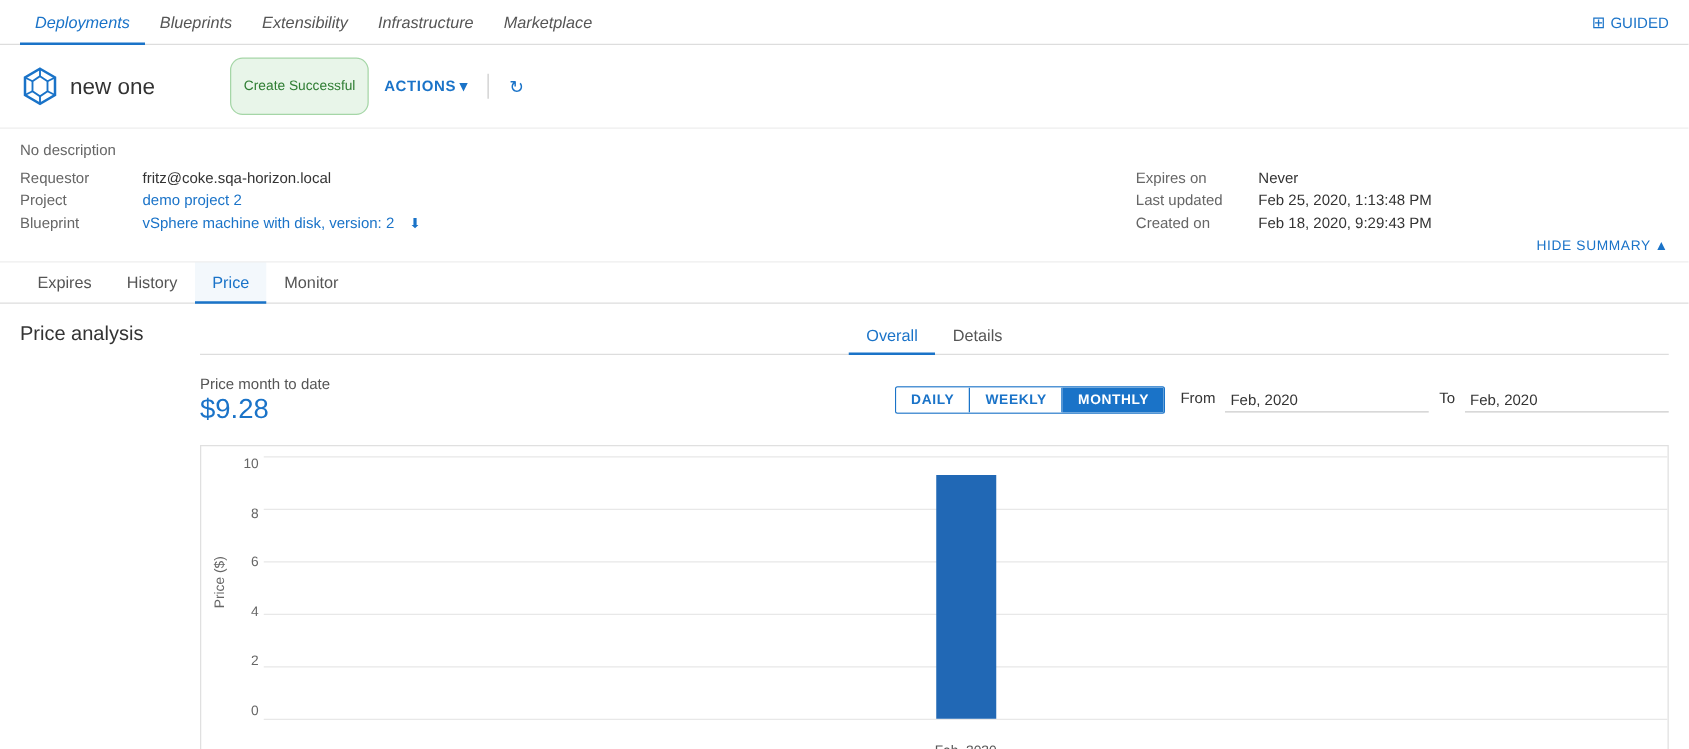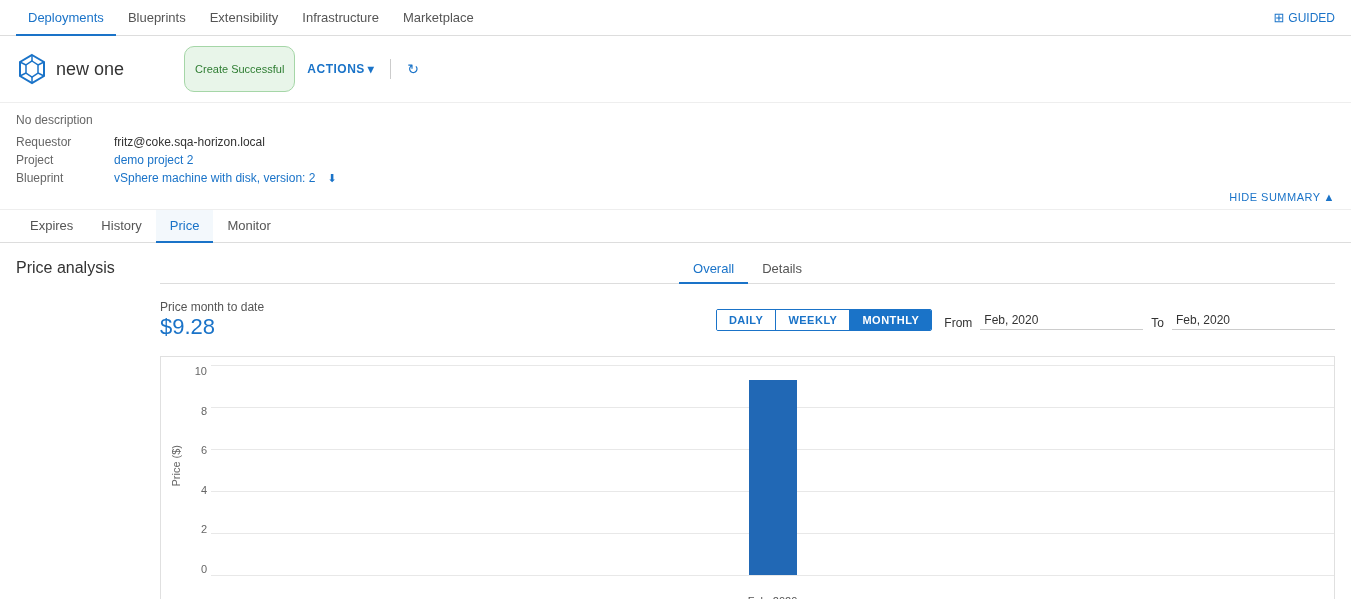--- a/index.html
+++ b/index.html
@@ -1,20 +1,21 @@
 <!DOCTYPE html>
 <html><head>
   <meta charset="utf-8">
   <style>
     * { box-sizing: border-box; margin: 0; padding: 0; }
     body { font-family: -apple-system, BlinkMacSystemFont, 'Segoe UI', Arial, sans-serif; font-size: 13px; color: #333; background: #fff; }
     .top-nav-item {
       padding: 0 12px; height: 36px; display: flex; align-items: center;
       cursor: pointer; font-size: 13px; color: #555; border-bottom: 2px solid transparent;
       margin-bottom: -1px;
+      font-style: italic;
     }
     .top-nav-item.active { color: #1a73c8; border-bottom: 2px solid #1a73c8; font-weight: 500; }
     .guided-btn {
       display: flex; align-items: center; gap: 4px; color: #1a73c8; font-size: 12px; cursor: pointer;
     }
 
     
     .header-row {
       display: flex; align-items: center; padding: 10px 16px; gap: 12px;
       border-bottom: 1px solid #eee;
@@ -83,21 +84,21 @@
     .price-month-label { font-size: 12px; color: #555; }
     .price-amount { font-size: 22px; color: #1a73c8; font-weight: 400; }
     .period-btns { display: flex; margin-left: auto; border: 1px solid #1a73c8; border-radius: 2px; overflow: hidden; }
     .period-btn {
       padding: 4px 12px; font-size: 11px; cursor: pointer; font-weight: 600;
       text-transform: uppercase; letter-spacing: 0.5px; color: #1a73c8; background: #fff;
       border: none; border-right: 1px solid #1a73c8;
     }
     .period-btn:last-child { border-right: none; }
     .period-btn.active { background: #1a73c8; color: #fff; }
-    .date-range { display: flex; align-items: flex-end; gap: 8px; font-size: 12px; color: #333; }
+    .date-range { display: flex; align-items: flex-start; gap: 8px; font-size: 12px; color: #333; }
     .date-input {
       border: none; border-bottom: 1px solid #ccc; padding: 2px 4px; font-size: 12px;
       min-width: 80px; color: #333; background: transparent; outline: none;
     }
 
     
     .chart-container {
       border: 1px solid #e0e0e0; padding: 16px 24px 40px 50px;
       position: relative; height: 260px; background: #fff;
     }
@@ -154,20 +155,34 @@
         <a class="summary-link">demo project 2</a>
       </div>
       <div class="summary-row">
         <span class="summary-label">Blueprint</span>
         <a class="summary-link">vSphere machine with disk, version: 2</a>
         <span style="color:#1a73c8; font-size:11px; margin-left:4px;">⬇</span>
       </div>
     </div>
     <div class="summary-col">
     </div>
+    <div class="summary-col">
+      <div class="summary-row">
+        <span class="summary-label">Expires on</span>
+        <span class="summary-value">Never</span>
+      </div>
+      <div class="summary-row">
+        <span class="summary-label">Last updated</span>
+        <span class="summary-value">Feb 25, 2020, 1:13:48 PM</span>
+      </div>
+      <div class="summary-row">
+        <span class="summary-label">Created on</span>
+        <span class="summary-value">Feb 18, 2020, 9:29:43 PM</span>
+      </div>
+    </div>
   </div>
   <div class="hide-summary">
     <span>HIDE SUMMARY</span>
     <span>▲</span>
   </div>
 </div>
 
 <div class="tabs-bar">
   <div class="tab-item">Expires</div>
   <div class="tab-item">History</div>

